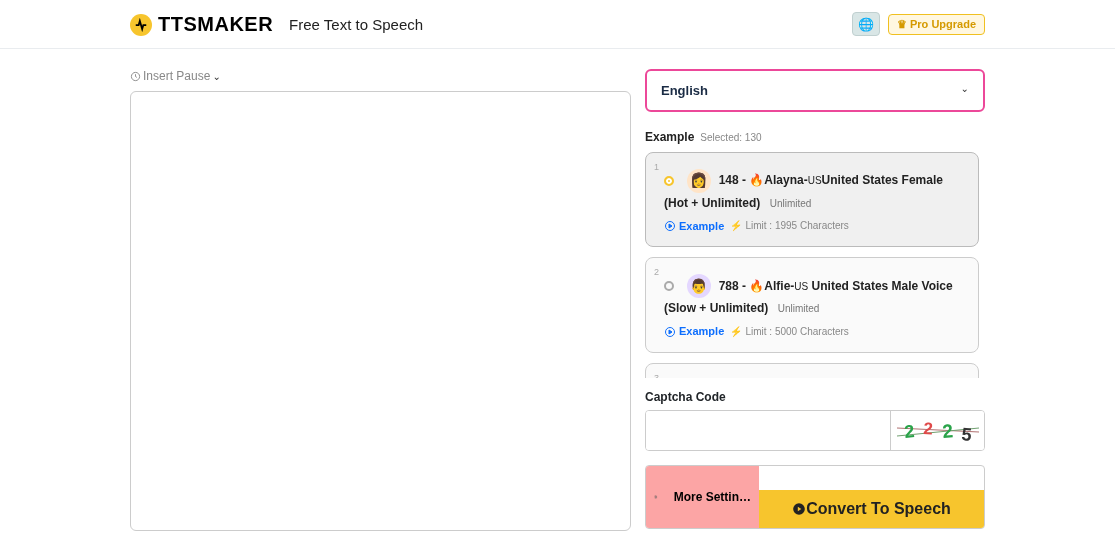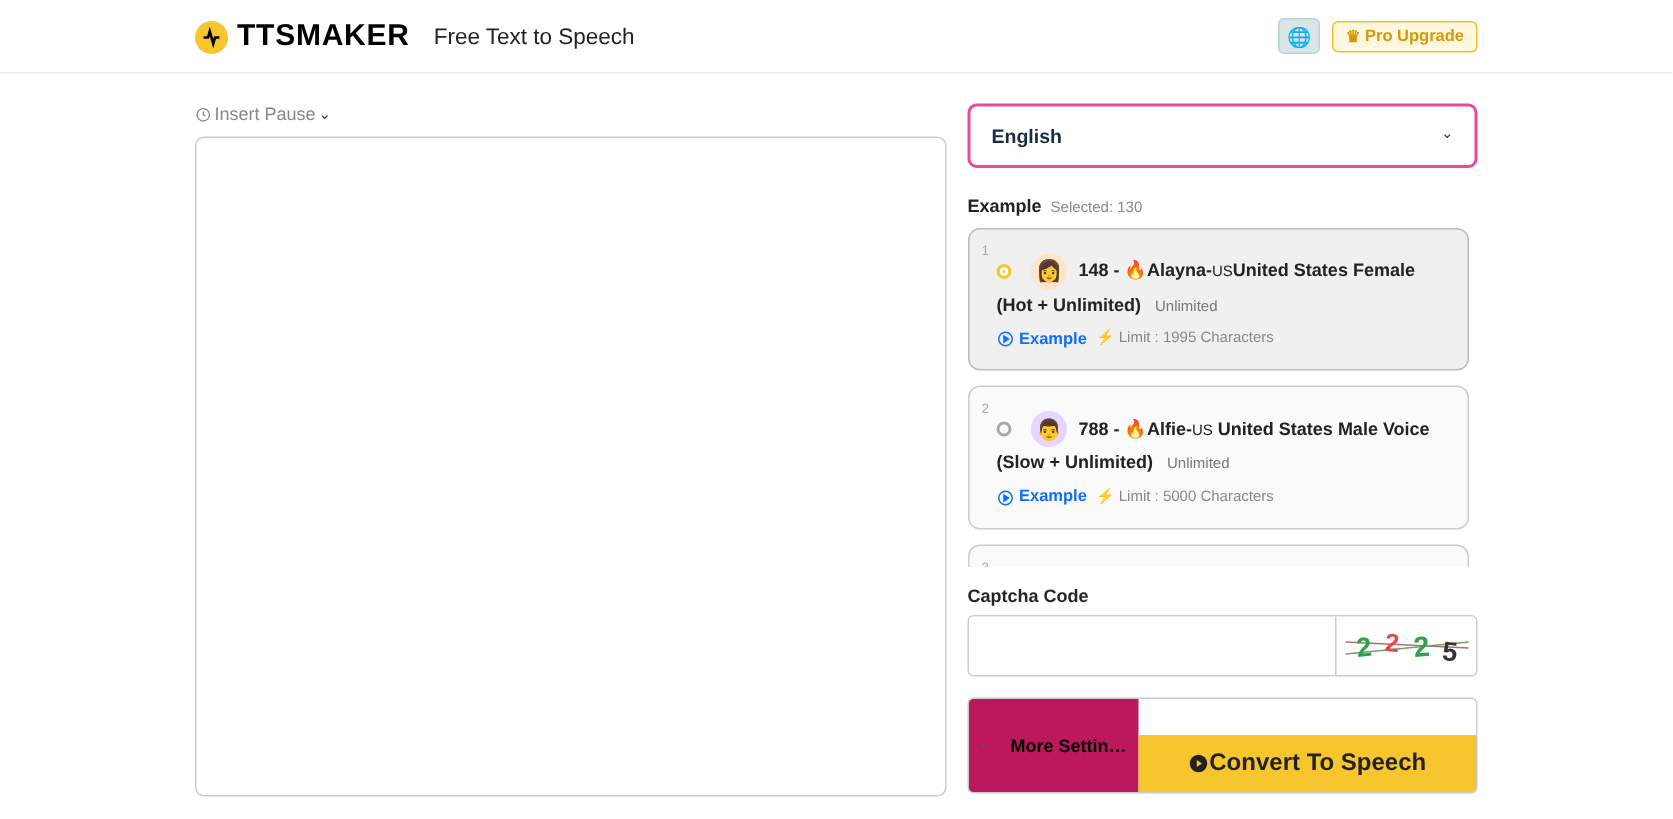--- a/index.html
+++ b/index.html
@@ -55,21 +55,21 @@
 .example-link svg { width: 12px; height: 12px; }
 .limit-txt { color: #888; font-size: 10px; }
 
 .captcha-label { font-size: 12px; font-weight: 700; margin: 12px 0 6px; }
 .captcha-row { display: flex; border: 1px solid #ccc; border-radius: 4px; overflow: hidden; margin-bottom: 14px; }
 .captcha-input { flex: 1; border: none; padding: 12px; font-size: 13px; outline: none; }
 .captcha-img { width: 94px; border-left: 1px solid #ccc; display: flex; align-items: center; justify-content: center; background: #fff; position: relative; }
 .captcha-svg { width: 86px; height: 34px; }
 
 .button-row { display: flex; border: 1px solid #ccc; border-radius: 4px; overflow: hidden; }
-.more-btn { flex: 0 0 113px; background: #be185d; border: none; padding: 10px 8px; font-size: 12px; font-weight: 600; cursor: pointer; display: flex; align-items: center; justify-content: space-between; gap: 16px; white-space: nowrap; overflow: hidden; }
+.more-btn { flex: 0 0 113px; background: #fca5a5; border: none; padding: 10px 8px; font-size: 12px; font-weight: 600; cursor: pointer; display: flex; align-items: center; justify-content: space-between; gap: 16px; white-space: nowrap; overflow: hidden; }
 .convert-btn { flex: 1; background: #f7c52d; border: none; padding: 10px; font-size: 16px; font-weight: 700; color: #222; cursor: pointer; display: flex; align-items: center; justify-content: center; gap: 0; margin-top: 24px; }
 .convert-btn svg { width: 14px; height: 14px; }
 .more-btn svg { width: 12px; height: 12px; }
 </style>
 </head>
 <body>
 
 <div class="header">
   <div class="header-left">
     <div class="logo">

